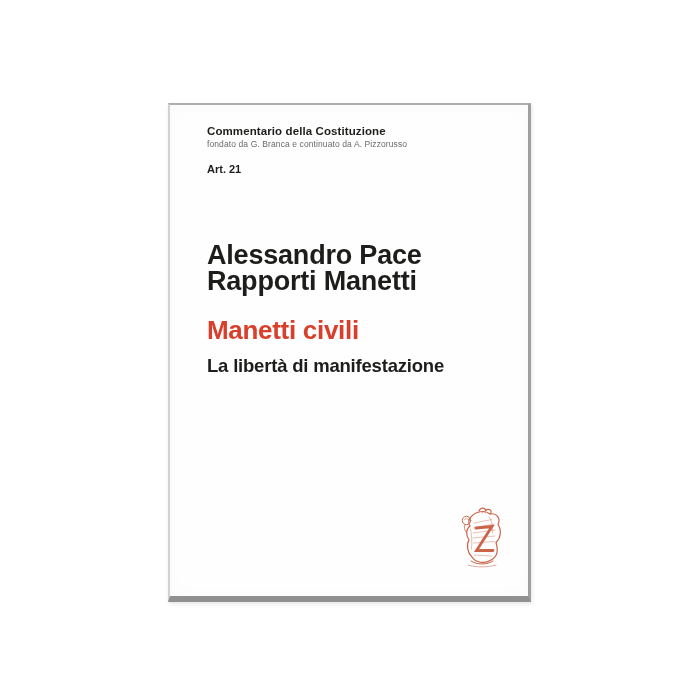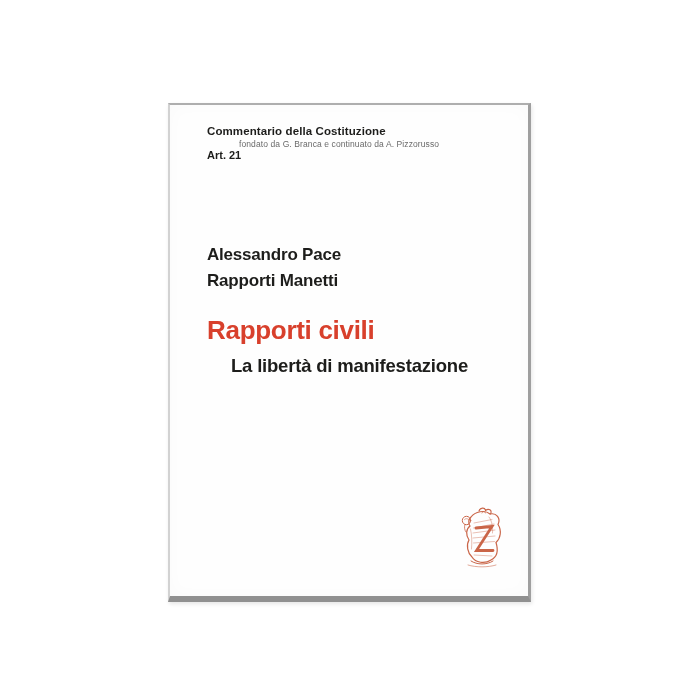--- a/index.html
+++ b/index.html
@@ -32,33 +32,33 @@
     font-size: 11.5px;
     font-weight: bold;
     color: #1d1d1b;
     letter-spacing: 0.1px;
   }
   .series-founder {
     margin-top: 2px;
     font-size: 8.5px;
     color: #6a6a6a;
     letter-spacing: 0.1px;
-    margin-left: 32px;
   }
   .series-article {
+    margin-top: 14px;
     font-size: 11px;
     font-weight: bold;
     color: #1d1d1b;
   }
 
   .authors {
     position: absolute;
     top: 137px;
     left: 37px;
-    font-size: 17px;
+    font-size: 27px;
     font-weight: bold;
     color: #1d1d1b;
     line-height: 26px;
     letter-spacing: -0.2px;
   }
 
   .book-title {
     position: absolute;
     top: 210px;
     left: 37px;
@@ -70,21 +70,20 @@
 
   .book-subtitle {
     position: absolute;
     top: 250px;
     left: 37px;
     font-size: 18.5px;
     font-weight: bold;
     color: #1d1d1b;
     line-height: 21.5px;
     letter-spacing: -0.2px;
-    margin-left: 24px;
   }
 
   .publisher {
     position: absolute;
     top: 436px;
     left: 37px;
     font-size: 11.5px;
     font-weight: bold;
     color: #1d1d1b;
     line-height: 17px;
@@ -110,21 +109,21 @@
       <div class="series-title">Commentario della Costituzione</div>
       <div class="series-founder">fondato da G. Branca e continuato da A. Pizzorusso</div>
       <div class="series-article">Art. 21</div>
     </div>
 
     <div class="authors">
       <div>Alessandro Pace</div>
       <div>Rapporti Manetti</div>
     </div>
 
-    <h1 class="book-title">Rapporti civili</h1>
+    <h1 class="book-title">Manetti civili</h1>
 
     <div class="book-subtitle">
       <div>La libertà di manifestazione</div>
     </div>
 
 
     <svg class="emblem" viewBox="0 0 44 64" fill="none" xmlns="http://www.w3.org/2000/svg">
       <g stroke="#c35130" fill="none" stroke-linecap="round">
 
         <path d="M20,6 C21,2.5 26,2 26.5,5.5 C29.5,3 33.5,5 31.5,9" stroke-width="1.1"></path>

